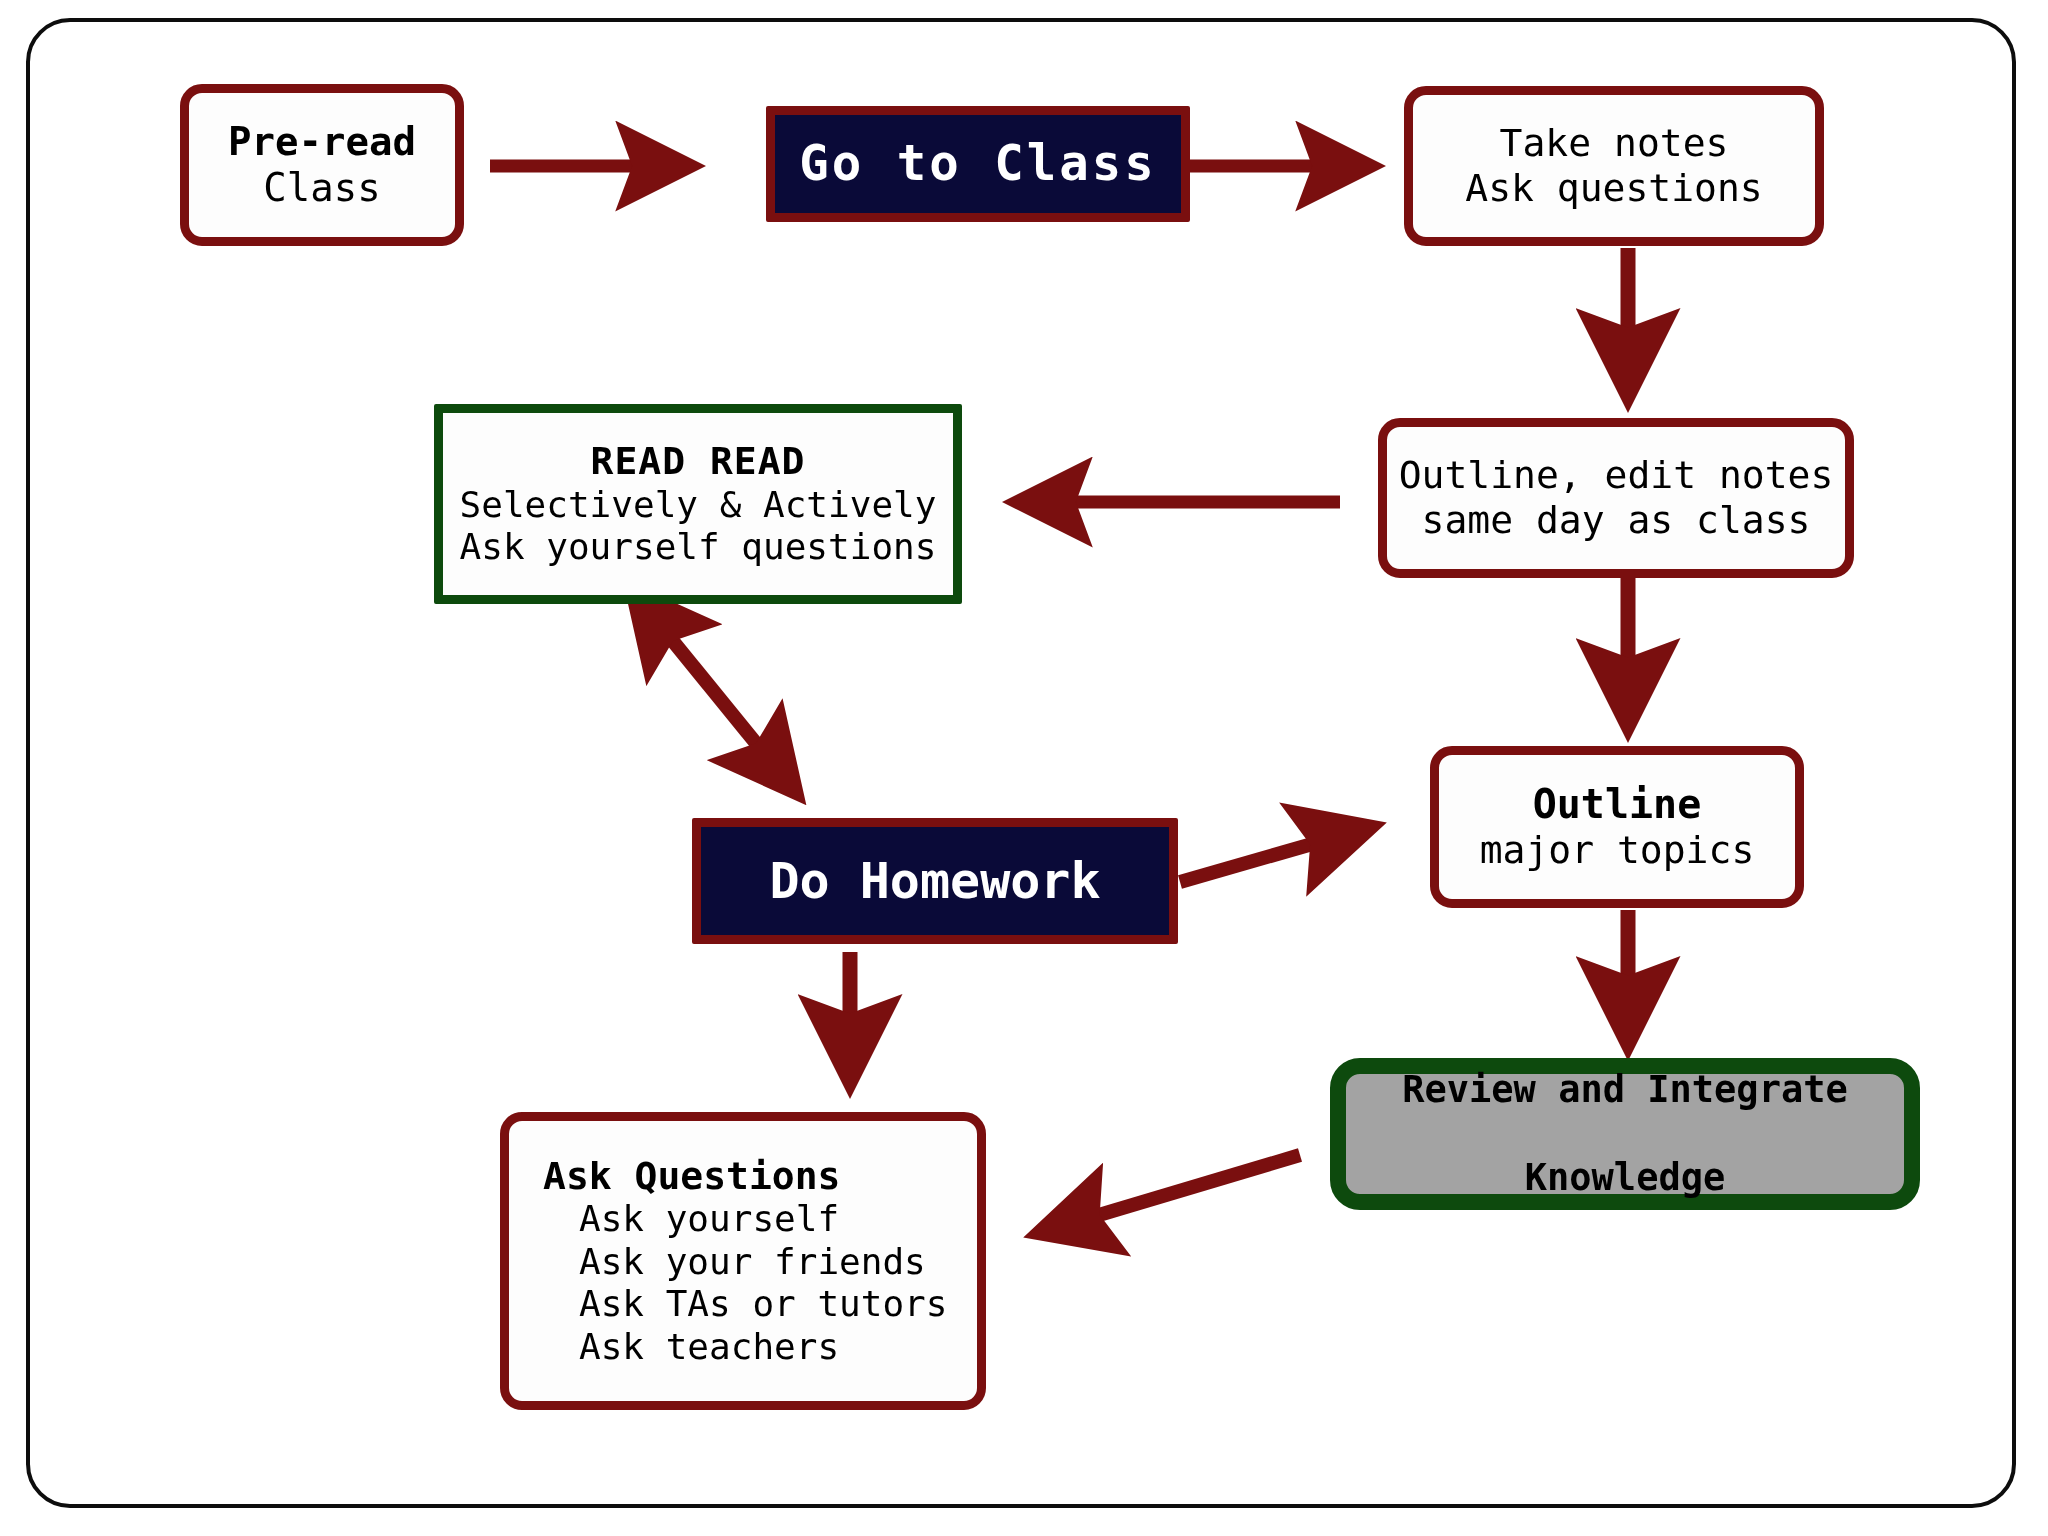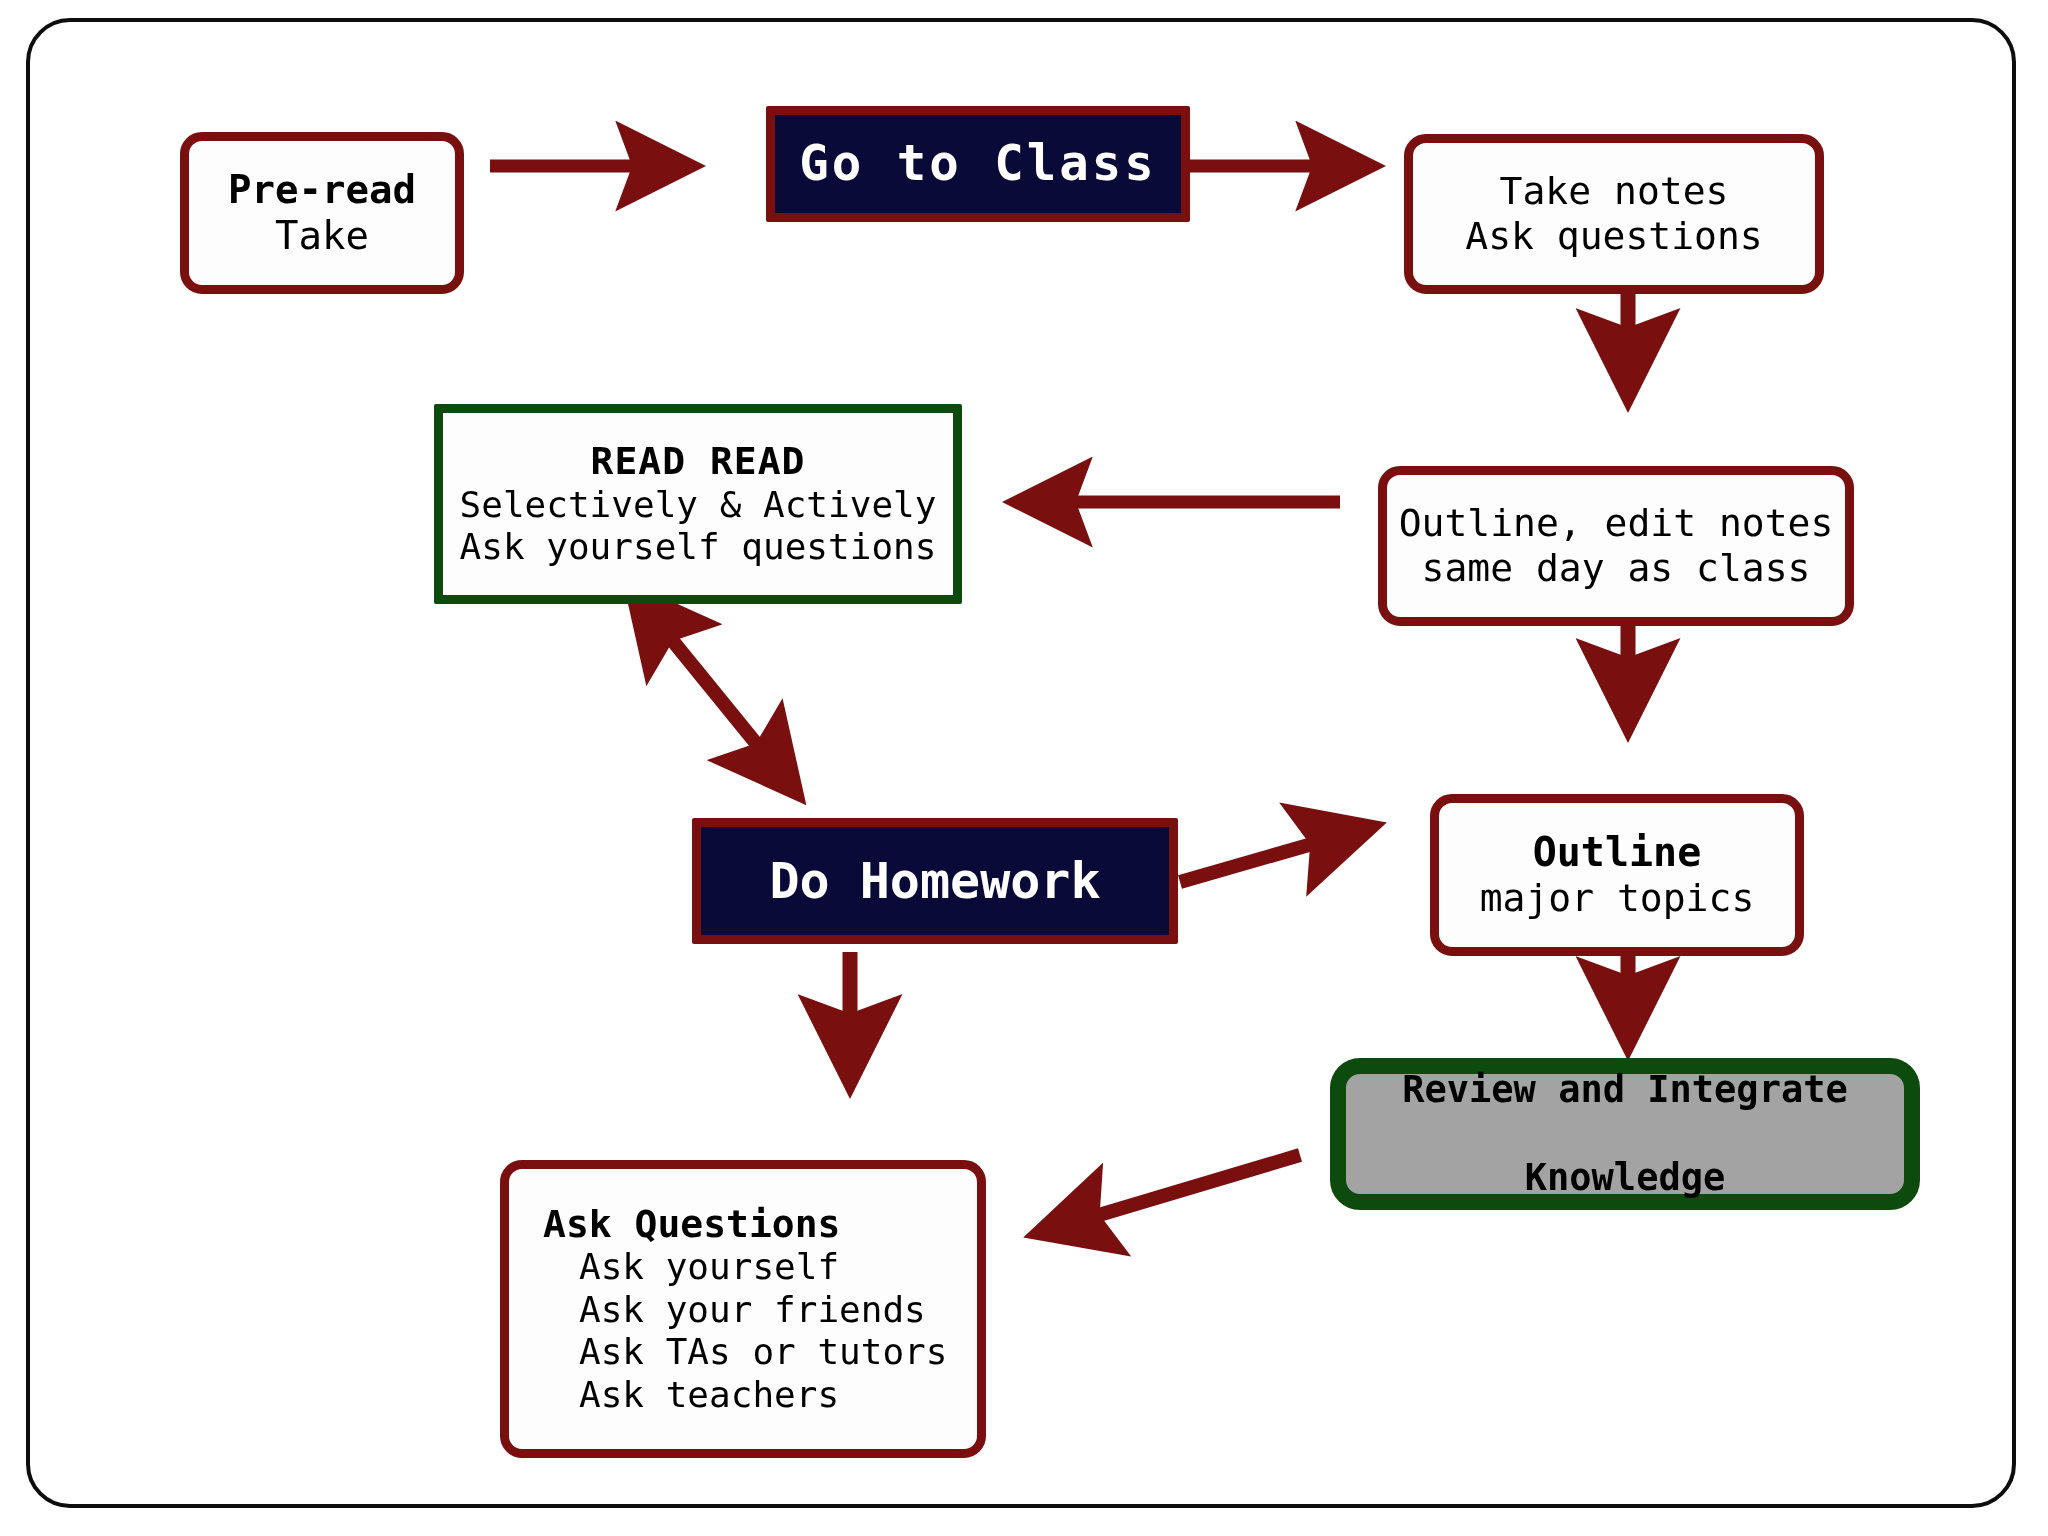--- a/index.html
+++ b/index.html
@@ -38,21 +38,20 @@
     color: #000000;
     background: #ffffff;
   }
   .node .line { white-space: pre; line-height: 1.18; }
 
   
   .style-red-round {
     border: 9px solid #7a0f0f;
     border-radius: 22px;
     background: #fdfdfd;
-    margin-top: 48px;
   }
   
   .style-green-square {
     border: 9px solid #0d4a0d;
     border-radius: 2px;
     background: #fdfdfd;
   }
   
   .style-green-round {
     border: 16px solid #0d4a0d;
@@ -132,21 +131,21 @@
       <line x1="1628" y1="910" x2="1628" y2="1040" stroke="#7a0f0f" stroke-width="15" marker-end="url(#ah)"></line>
     </g>
 
     <g>
       <line x1="1300" y1="1155" x2="1042" y2="1232" stroke="#7a0f0f" stroke-width="14" marker-end="url(#ah)"></line>
     </g>
   </svg>
 
   <div class="node style-red-round" style="left:180px; top:84px; width:284px; height:162px;">
     <div class="line b" style="font-size:39px;">Pre-read</div>
-    <div class="line" style="font-size:39px;">Take</div>
+    <div class="line" style="font-size:39px;">Class</div>
   </div>
 
   <div class="node style-navy" style="left:749px; top:106px; width:424px; height:116px;margin-left:17px;">
     <div class="line b" style="font-size:49px; letter-spacing:3px;">Go to Class</div>
   </div>
 
   <div class="node style-red-round" style="left:1404px; top:86px; width:420px; height:160px;">
     <div class="line" style="font-size:38px;">Take notes</div>
     <div class="line" style="font-size:38px;">Ask questions</div>
   </div>

